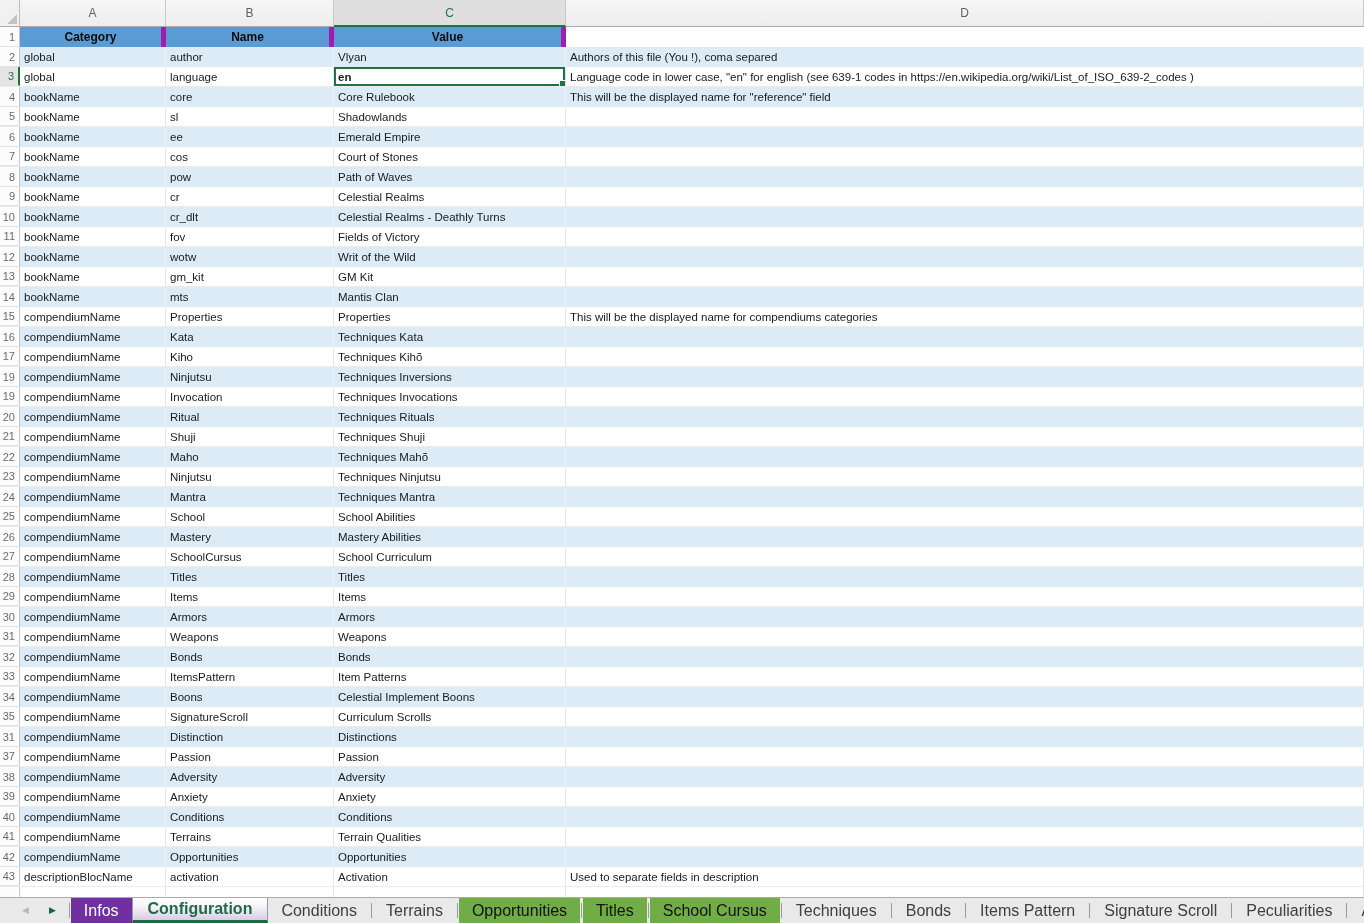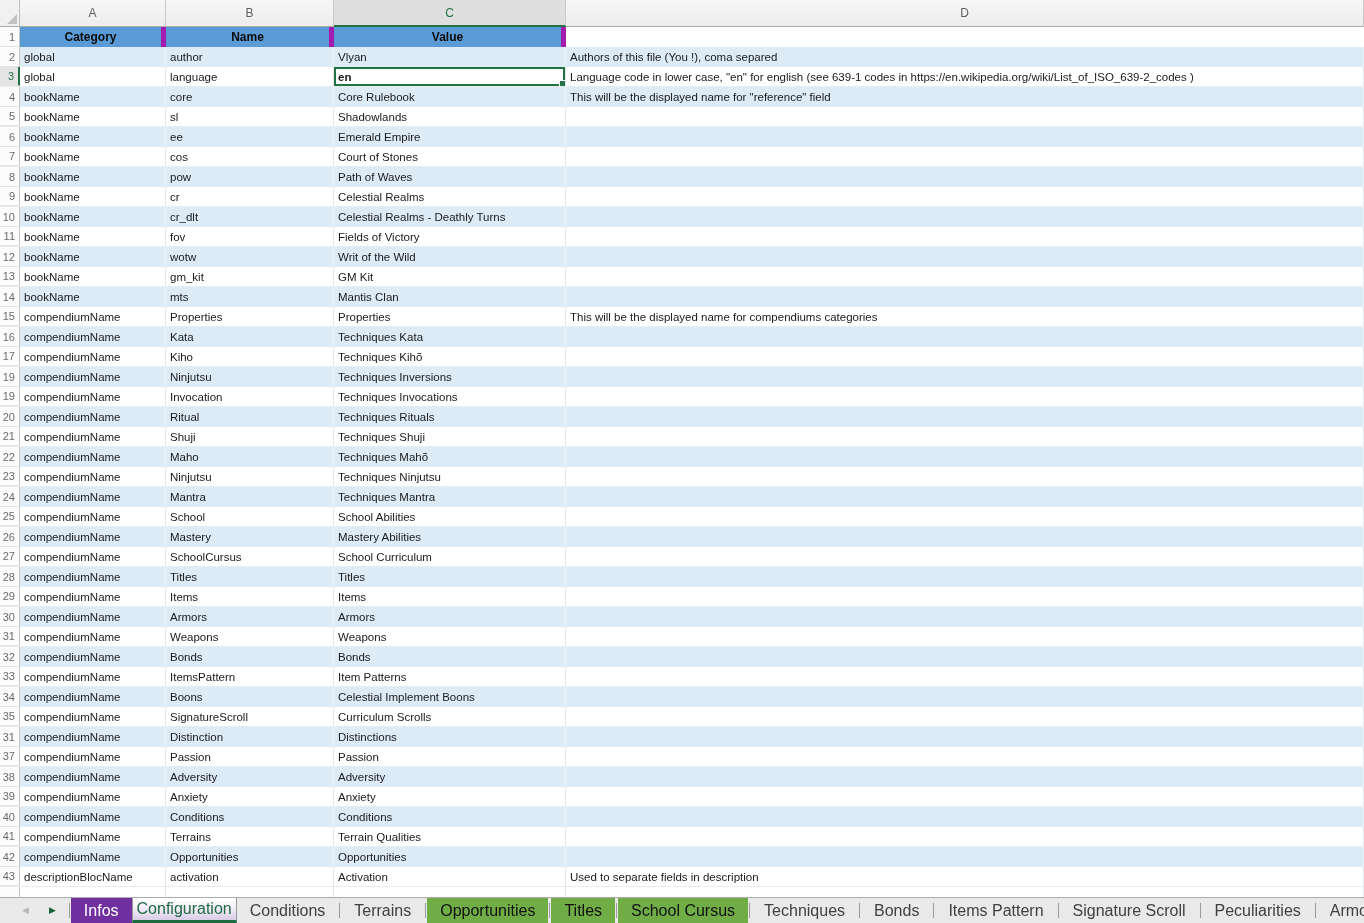--- a/index.html
+++ b/index.html
@@ -55,23 +55,23 @@
   .navs{display:flex;align-items:center;gap:20px;padding:0 12px 0 22px;flex:none;}
   .nav-arrow{font-size:9px;line-height:1;}
   .nav-back{color:#b8b8b8;}
   .nav-fwd{color:#156437;}
   .sep{width:1px;background:#9b9b9b;margin:5px 1px;flex:none;}
   .tab{display:flex;align-items:center;padding:0 13px;font-size:16px;
     color:#404040;flex:none;white-space:nowrap;}
   .tab.purple{background:#7030A0;color:#fff;}
   .tab.green{background:#70AD47;color:#111;}
   .tab.active{background:linear-gradient(#ffffff 0%,#f3eff8 45%,#d9cce7 100%);
-    color:#1F6B43;font-weight:normal;
+    color:#1F6B43;font-weight:bold;
     border-left:1px solid #9a9a9a;border-right:1px solid #9a9a9a;
-    border-bottom:3px solid #1E6B41;padding:0 4px;}
+    border-bottom:3px solid #1E6B41;padding:0 15px;}
 </style>
 </head>
 <body>
 
 <div class="col-strip">
   <div class="corner">
     <div class="corner-tri"></div>
   </div>
   <div class="colhead w-a">A</div>
   <div class="colhead w-b">B</div>

